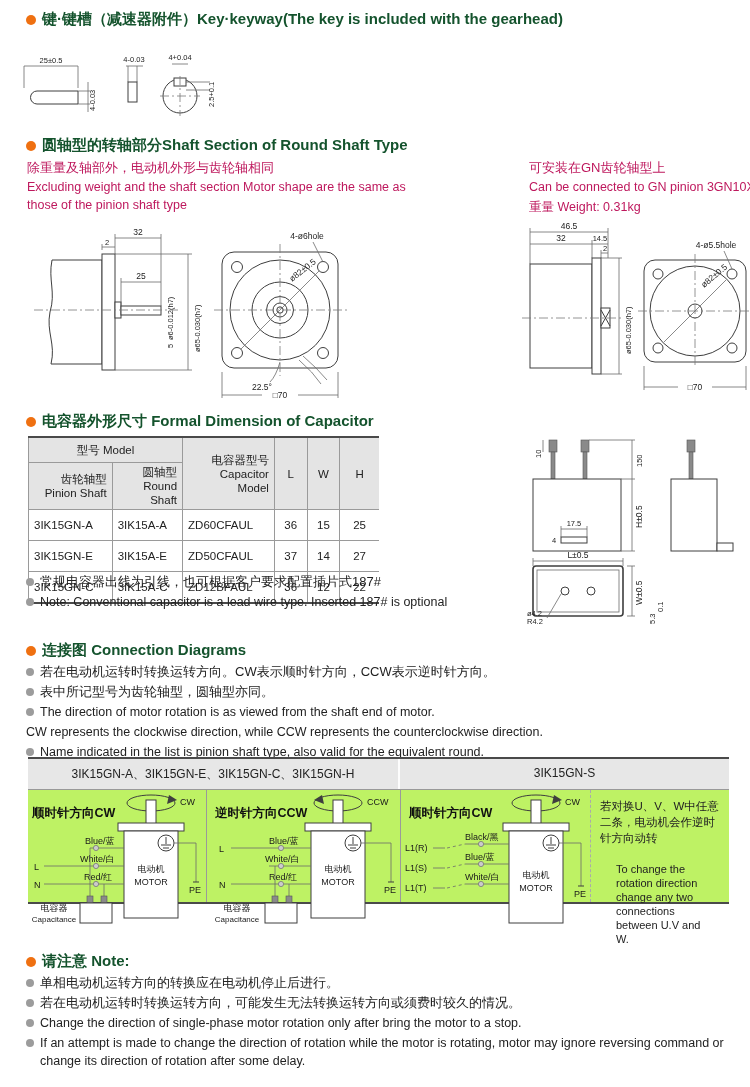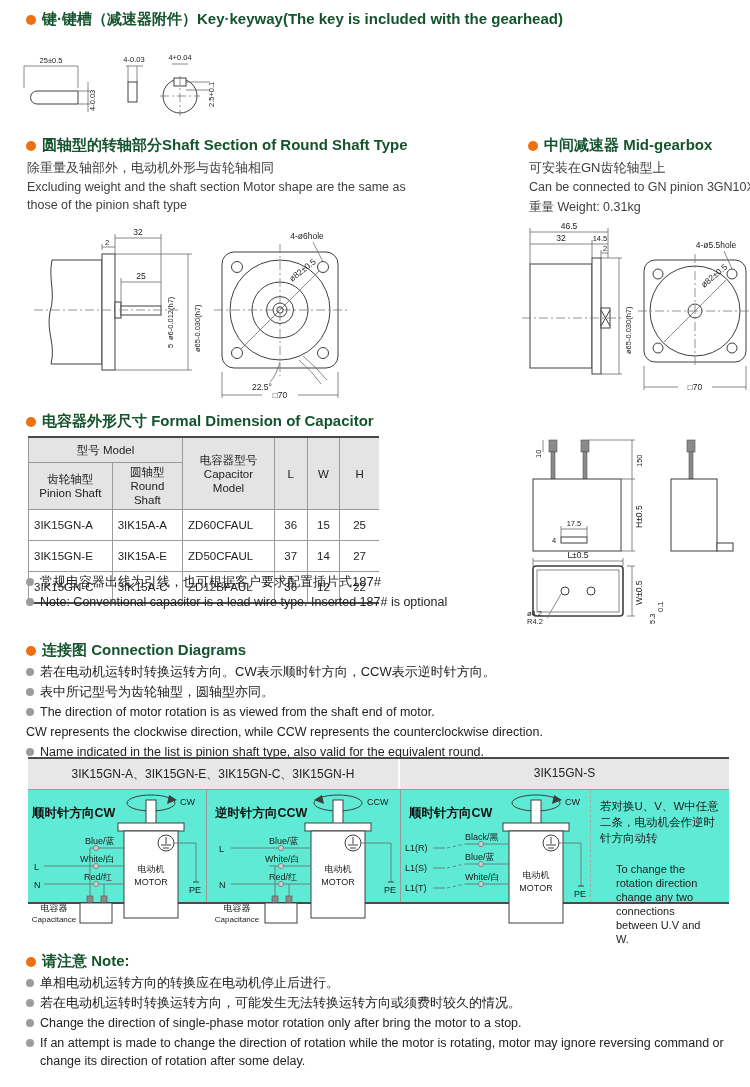--- a/index.html
+++ b/index.html
@@ -1,46 +1,46 @@
 <!DOCTYPE html>
 <html><head>
 <meta charset="utf-8">
 <style>
   html,body{margin:0;padding:0;background:#fff;}
   #page{position:relative;width:750px;height:1087px;background:#ffffff;overflow:hidden;
         font-family:"Liberation Sans","DejaVu Sans",sans-serif;color:#1d1d1d;}
   .sec-title{position:absolute;display:flex;align-items:center;gap:6px;font-weight:bold;
              font-size:15px;color:#14532d;white-space:nowrap;}
   .dot{width:10px;height:10px;border-radius:50%;background:#ef7011;flex:none;}
-  .txt{position:absolute;font-size:12.5px;color:#404040;white-space:nowrap;}
+  .txt{position:absolute;font-size:12.5px;color:#be185d;white-space:nowrap;}
   .zh{font-size:13px;}
   .bullets{position:absolute;}
   .bullet-line{display:flex;align-items:flex-start;gap:6px;font-size:12.5px;color:#222;
                line-height:18px;margin:0 0 2px 0;}
   .gdot{width:8px;height:8px;border-radius:50%;background:#9c9c9c;margin-top:5px;flex:none;}
   .nodot{width:8px;height:8px;margin-top:5px;flex:none;}
   
   .cap-table-wrap{position:absolute;left:28px;top:436px;width:351px;}
   table.cap{border-collapse:collapse;width:351px;font-size:11.5px;color:#222;
             border-top:2px solid #4a4a4a;border-bottom:2px solid #4a4a4a;}
   table.cap th,table.cap td{border:1px solid #9a9a9a;font-weight:normal;padding:2px 5px;}
-  table.cap th{background:#e4e4e4;text-align:center;}
+  table.cap th{background:#e4e4e4;text-align:right;}
   table.cap th.ctr,table.cap td.ctr{text-align:center;}
   table.cap .subhead div{line-height:14px;}
   table.cap td{height:26px;background:#fff;}
   table.cap th:last-child,table.cap td:last-child{border-right:none;}
   table.cap th:first-child,table.cap td:first-child{border-left:1px solid #9a9a9a;}
   
   .conn{position:absolute;left:28px;top:757px;width:701px;border-top:2px solid #4a4a4a;
         border-bottom:2px solid #4a4a4a;}
   .conn-head{display:flex;background:#e7e7e7;border-bottom:1px solid #999;}
   .conn-head>div{font-size:12px;color:#222;text-align:center;padding:7px 0 6px 0;}
   .conn-h-left{width:372px;border-right:2px solid #fdfdfd;box-sizing:border-box;}
   .conn-h-right{flex:1;}
-  .conn-body{display:flex;height:112px;background:#5eead4;justify-content:space-between;}
+  .conn-body{display:flex;height:112px;background:#bef264;justify-content:space-between;}
   .conn-cell{box-sizing:border-box;}
   .c1{width:178px;}
   .c2{width:194px;border-left:1px solid #9a9a9a;}
   .c3{width:190px;border-left:1px solid #9a9a9a;}
   .c4{width:139px;border-left:1px dashed #aaa;padding:8px 8px 0 9px;box-sizing:border-box;}
   .c4 .zh-note{font-size:11.5px;line-height:16px;color:#222;margin:0 0 4px 0;}
   .c4 .en-note{font-size:11px;line-height:14px;color:#222;margin:16px;}
   
   svg{position:absolute;}
   svg .ln{stroke:#3e3e3e;stroke-width:1;fill:none;}
@@ -150,24 +150,20 @@
       <path class="thin" d="M270,140 q-4,14 -10,20"></path>
       <text class="dim" x="252" y="168" text-anchor="middle">22.5°</text>
       <line class="thin" x1="212" y1="150" x2="212" y2="176"></line>
       <line class="thin" x1="328" y1="150" x2="328" y2="176"></line>
       <line class="thin" x1="212" y1="173" x2="252" y2="173"></line>
       <line class="thin" x1="288" y1="173" x2="328" y2="173"></line>
       <text class="dim" x="270" y="176" text-anchor="middle">□70</text>
     </g>
   </svg>
 
-  <div class="sec-title" style="left:528px;top:136px;">
-    <span class="dot"></span>
-    <span>中间减速器 Mid-gearbox</span>
-  </div>
   <div class="txt zh" style="left:529px;top:159px;">可安装在GN齿轮轴型上</div>
   <div class="txt" style="left:529px;top:180px;">Can be connected to GN pinion 3GN10XK</div>
   <div class="txt" style="left:529px;top:199px;">重量 Weight: 0.31kg</div>
 
   <svg style="left:518px;top:222px;" width="232" height="182" viewBox="0 0 232 182">
     <g>
       <line class="thin" x1="12" y1="42" x2="12" y2="6"></line>
       <line class="thin" x1="90" y1="36" x2="90" y2="6"></line>
       <line class="thin" x1="12" y1="10" x2="90" y2="10"></line>
       <text class="dim" x="51" y="7" text-anchor="middle">46.5</text>

